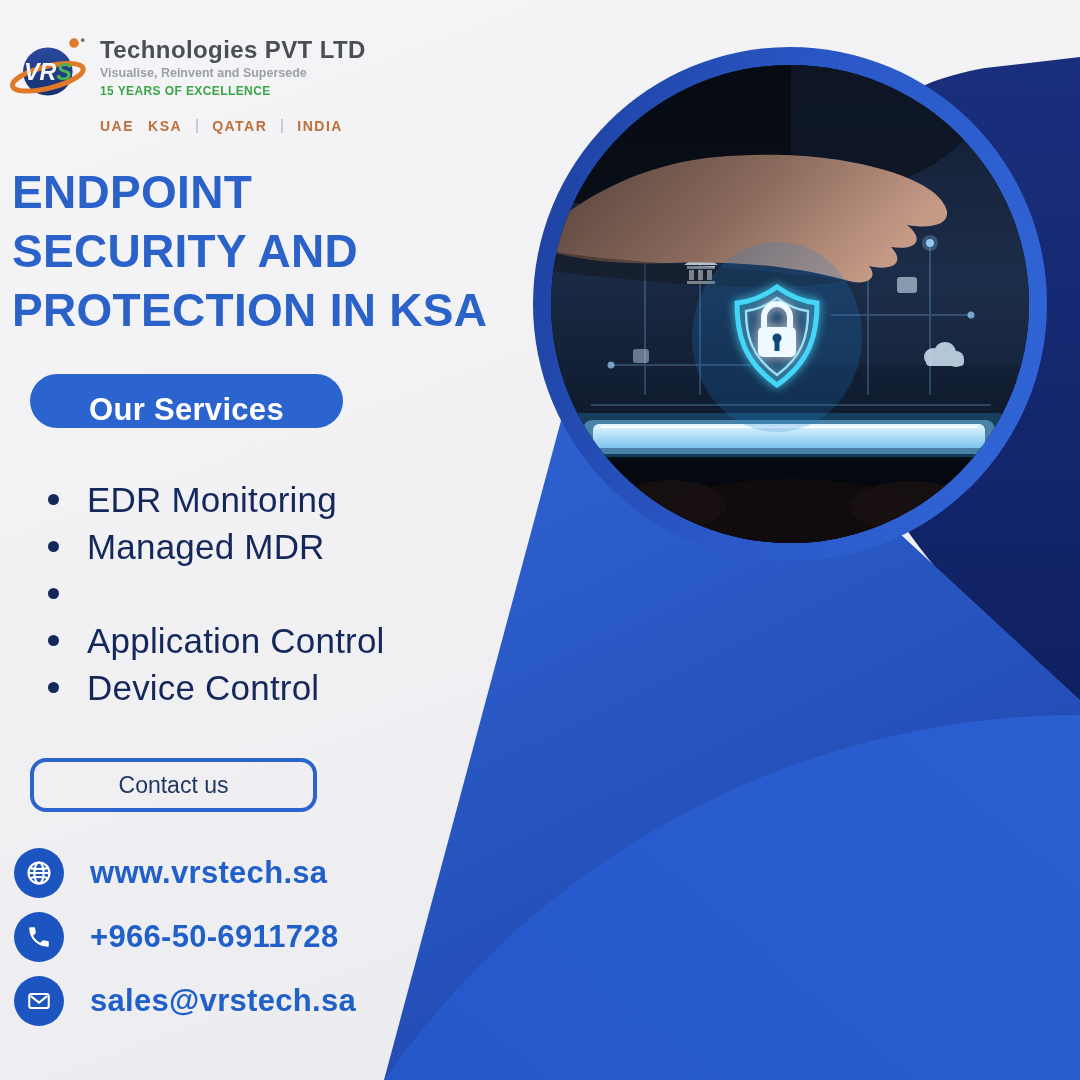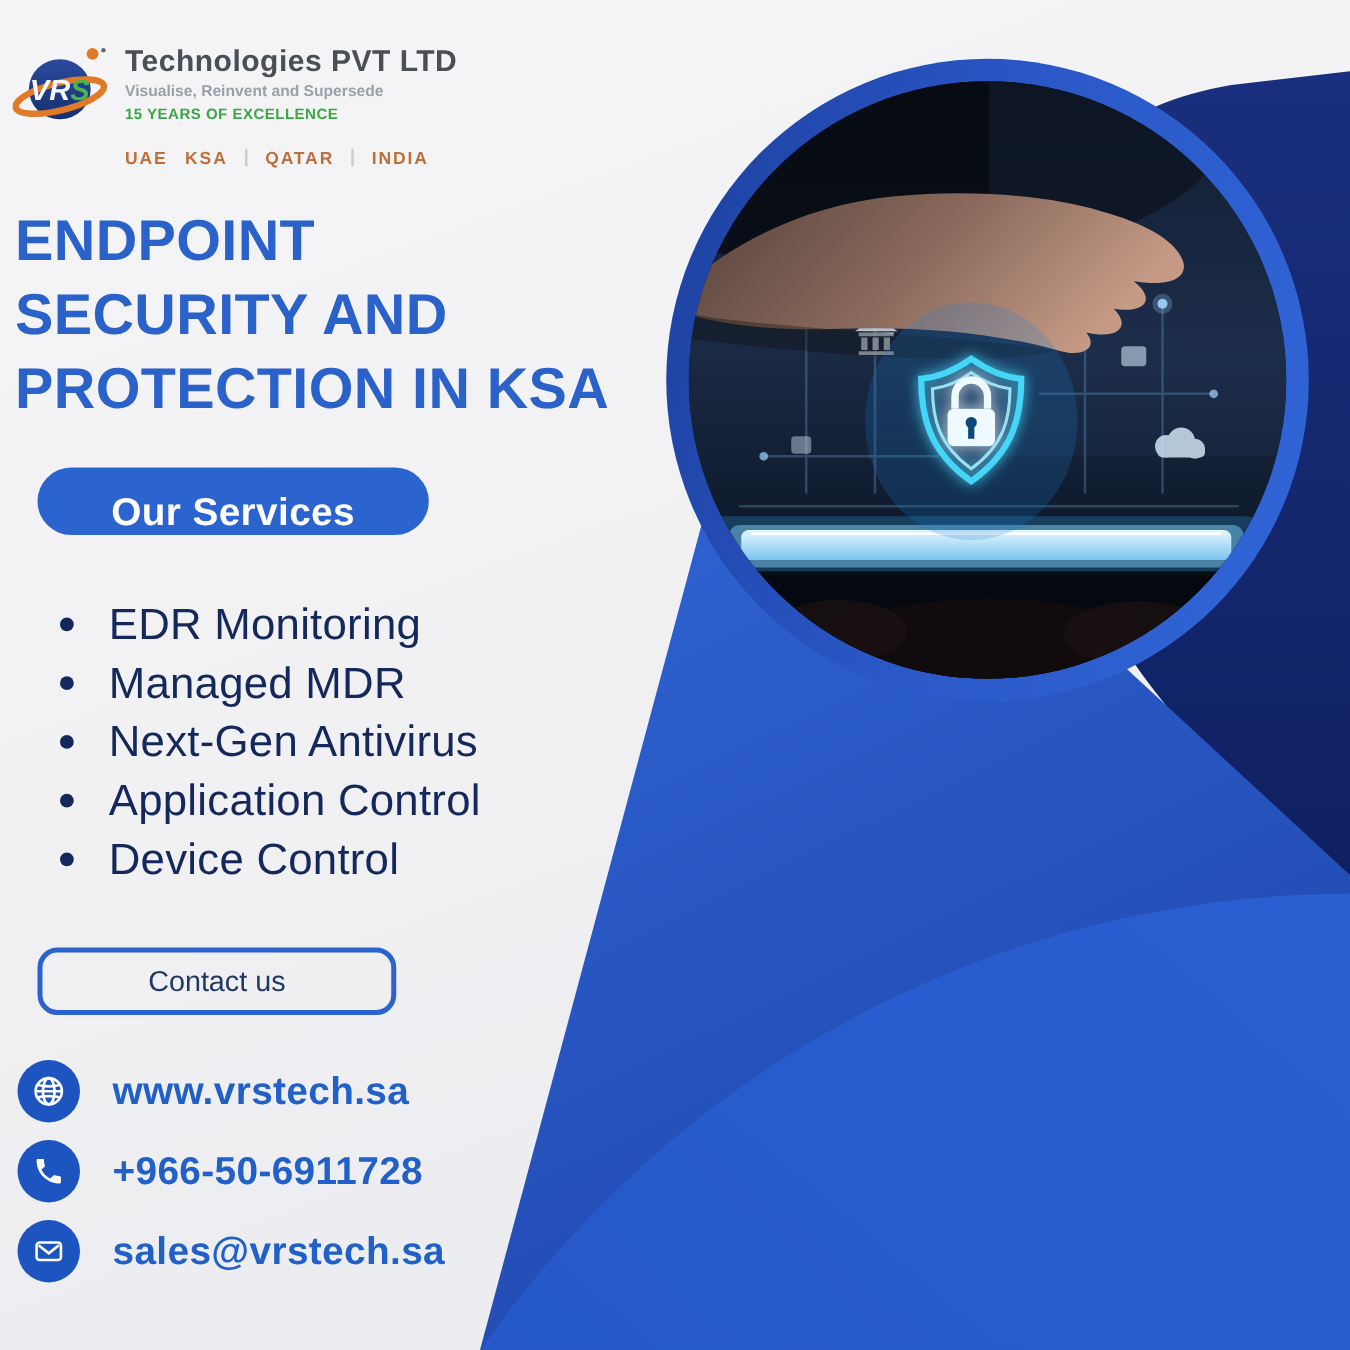--- a/index.html
+++ b/index.html
@@ -225,21 +225,20 @@
     <li>
         <span class="bullet"></span>
         <span>EDR Monitoring</span>
       </li>
     <li>
         <span class="bullet"></span>
         <span>Managed MDR</span>
       </li>
     <li>
         <span class="bullet"></span>
-        <span>Next-Gen Antivirus</span>
       </li>
     <li>
         <span class="bullet"></span>
         <span>Application Control</span>
       </li>
     <li>
         <span class="bullet"></span>
         <span>Device Control</span>
       </li>
   </ul>

